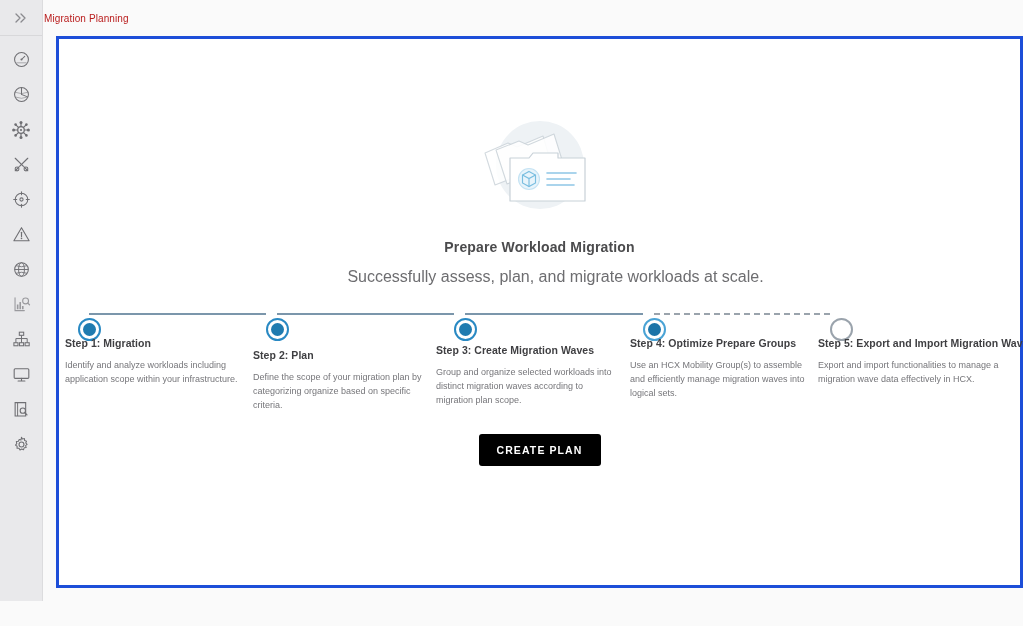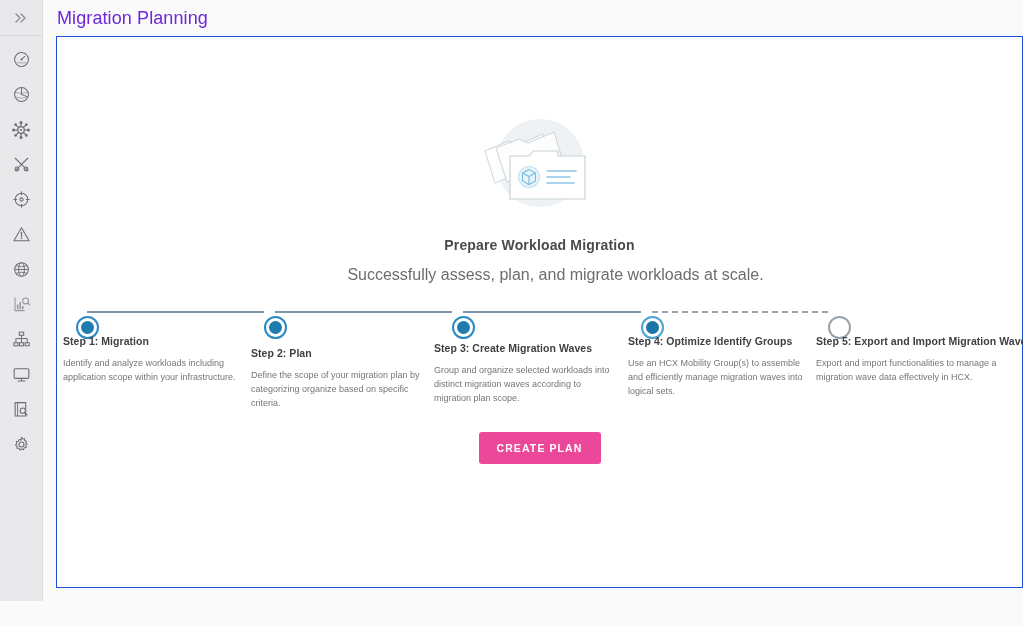--- a/index.html
+++ b/index.html
@@ -48,34 +48,33 @@
   #header {
     position: absolute;
     left: 44px; top: 0;
     width: 979px;
     height: 36px;
     background: #fafafa;
     display: flex;
     align-items: center;
   }
   #page-title {
-    font-size: 18px;
-    color: #6d28d9;
-    padding-left: 13px;
+    font-size: 10px;
+    color: #b91c1c;
     letter-spacing: .1px;
   }
 
   
   #card {
     position: absolute;
     left: 56px; top: 36px;
     width: 967px;
     height: 552px;
     background: #ffffff;
-    border: 1px solid #1d4ed8;
+    border: 3px solid #1d4ed8;
   }
 
   
   #hero {
     position: absolute;
     left: 0; right: 0;
     top: 78px;
     display: flex;
     flex-direction: column;
     align-items: center;
@@ -171,21 +170,21 @@
 
   
   #cta-wrap {
     position: absolute;
     left: 0; right: 0;
     top: 395px;
     display: flex;
     justify-content: center;
   }
   #create-plan {
-    background: #ec4899;
+    background: #000000;
     border: none;
     color: #ffffff;
     font-family: "Liberation Sans", sans-serif;
     font-size: 10.5px;
     font-weight: bold;
     letter-spacing: 1.1px;
     padding: 10px 18px;
     border-radius: 3px;
     cursor: pointer;
   }
@@ -403,21 +402,21 @@
       </div>
       <div class="step-col" style="left:194px; width:182px;margin-top:12px;">
         <div class="step-title">Step 2: Plan</div>
         <div class="step-desc">Define the scope of your migration plan by categorizing organize based on specific criteria.</div>
       </div>
       <div class="step-col" style="left:377px; width:182px;margin-top:7px;">
         <div class="step-title">Step 3: Create Migration Waves</div>
         <div class="step-desc">Group and organize selected workloads into distinct migration waves according to migration plan scope.</div>
       </div>
       <div class="step-col" style="left:571px; width:182px;">
-        <div class="step-title">Step 4: Optimize Identify Groups</div>
+        <div class="step-title">Step 4: Optimize Prepare Groups</div>
         <div class="step-desc">Use an HCX Mobility Group(s) to assemble and efficiently manage migration waves into logical sets.</div>
       </div>
       <div class="step-col" style="left:759px; width:196px;">
         <div class="step-title">Step 5: Export and Import Migration Wave</div>
         <div class="step-desc">Export and import functionalities to manage a migration wave data effectively in HCX.</div>
       </div>
     </section>
 
     <div id="cta-wrap">
       <button id="create-plan">CREATE PLAN</button>

